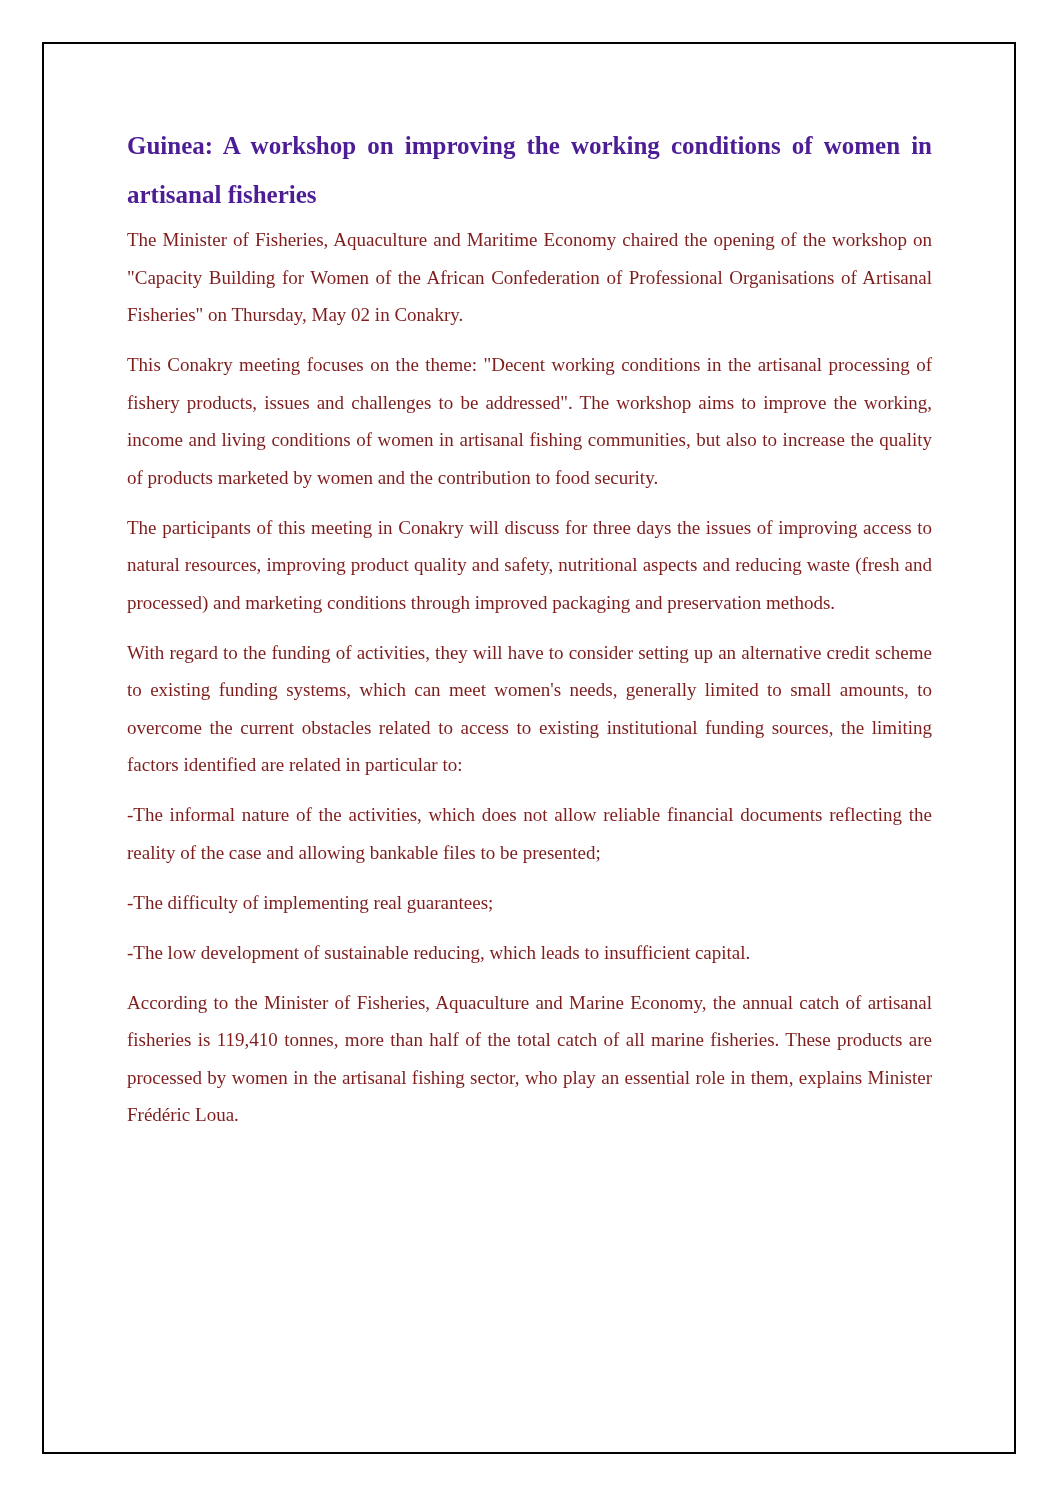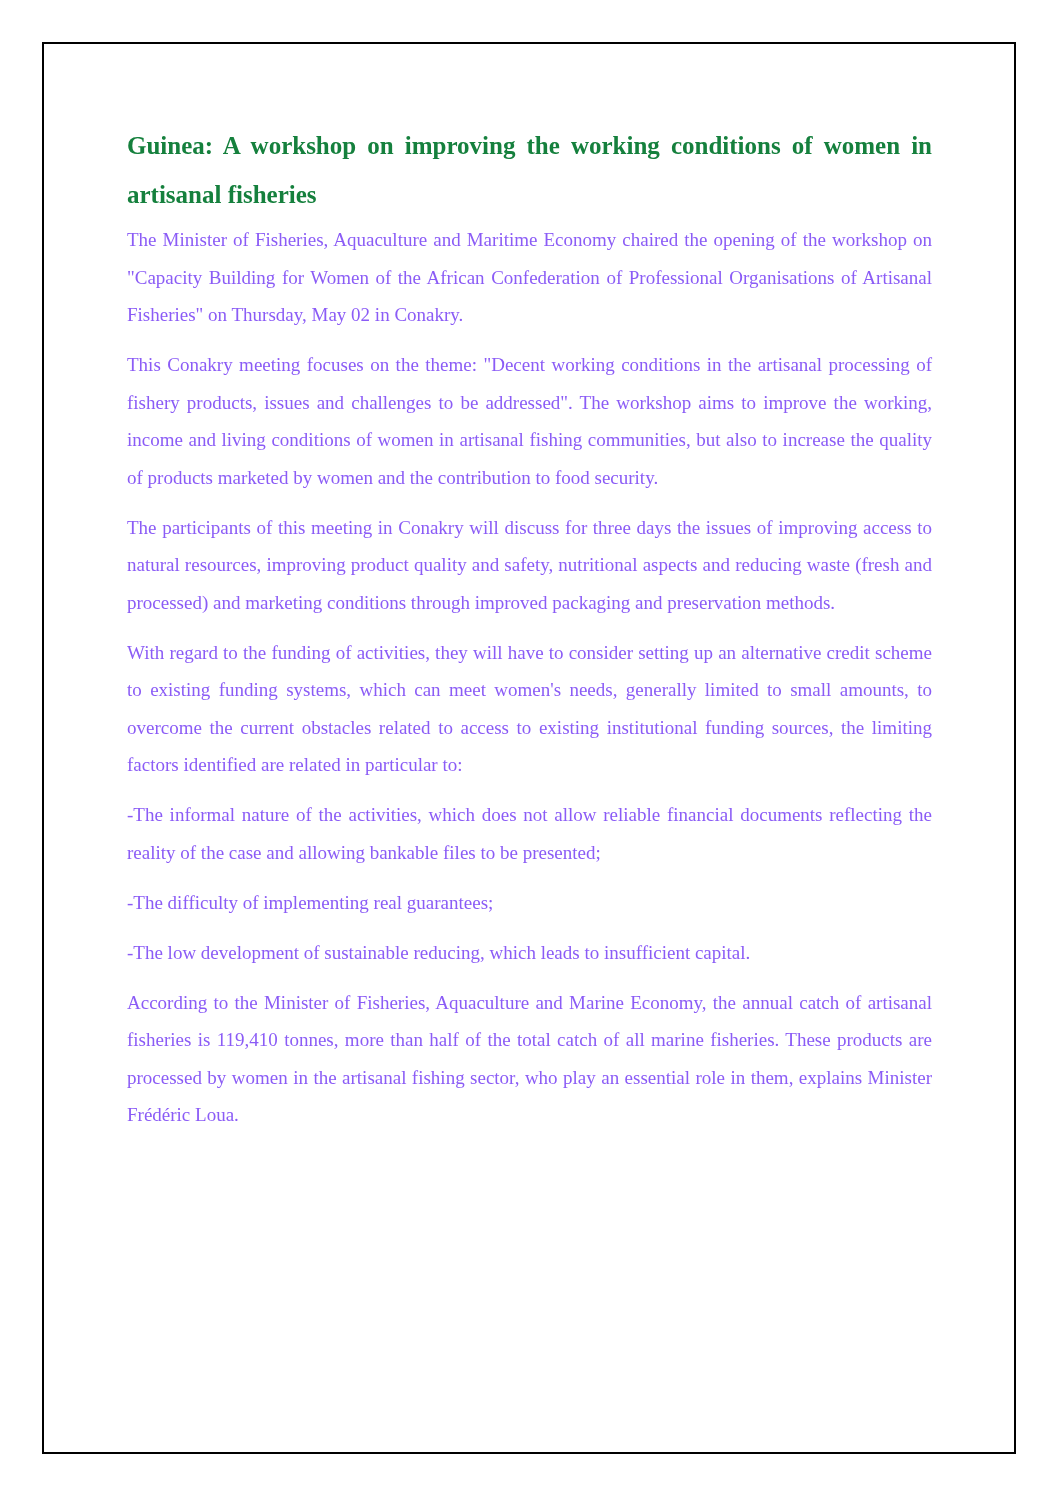--- a/index.html
+++ b/index.html
@@ -30,31 +30,31 @@
       top: 121px;
       width: 805px;
     }
     .doc-title {
       margin: 0;
       font-family: "Liberation Serif", "DejaVu Serif", serif;
       font-weight: bold;
       font-size: 25px;
       line-height: 49px;
       text-align: justify;
-      color: #15803d;
+      color: #4c1d95;
     }
     .doc-body {
       margin-top: 2px;
     }
     .doc-body p {
       margin: 0 0 12.5px 0;
       font-size: 19px;
       line-height: 37.5px;
       text-align: justify;
-      color: #8b5cf6;
+      color: #7f1d1d;
     }
   </style>
 </head>
 <body>
 
 <div class="page-frame"></div>
 
 <div class="content">
   <h1 class="doc-title">Guinea: A workshop on improving the working conditions of women in artisanal fisheries</h1>
   <div class="doc-body">

